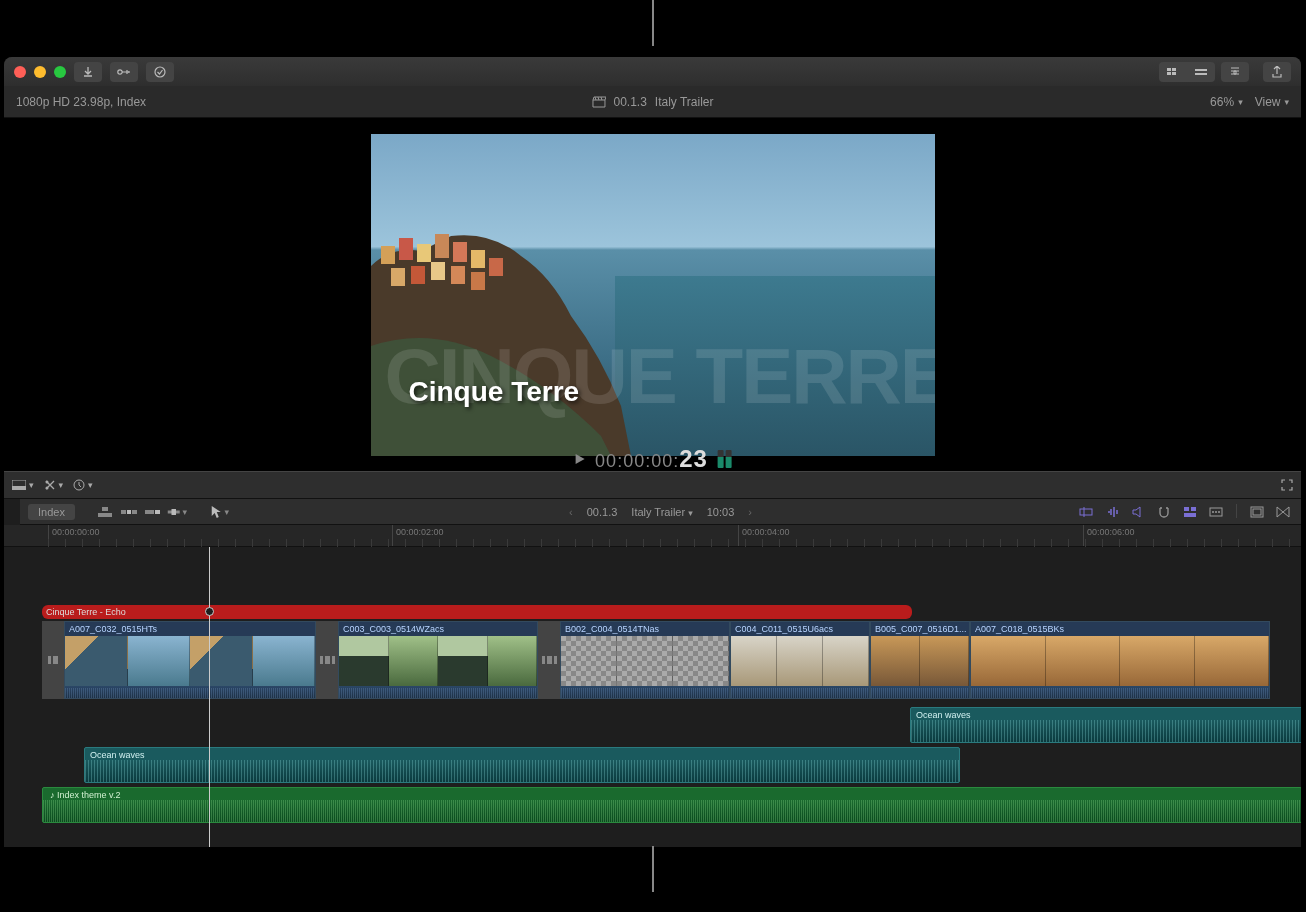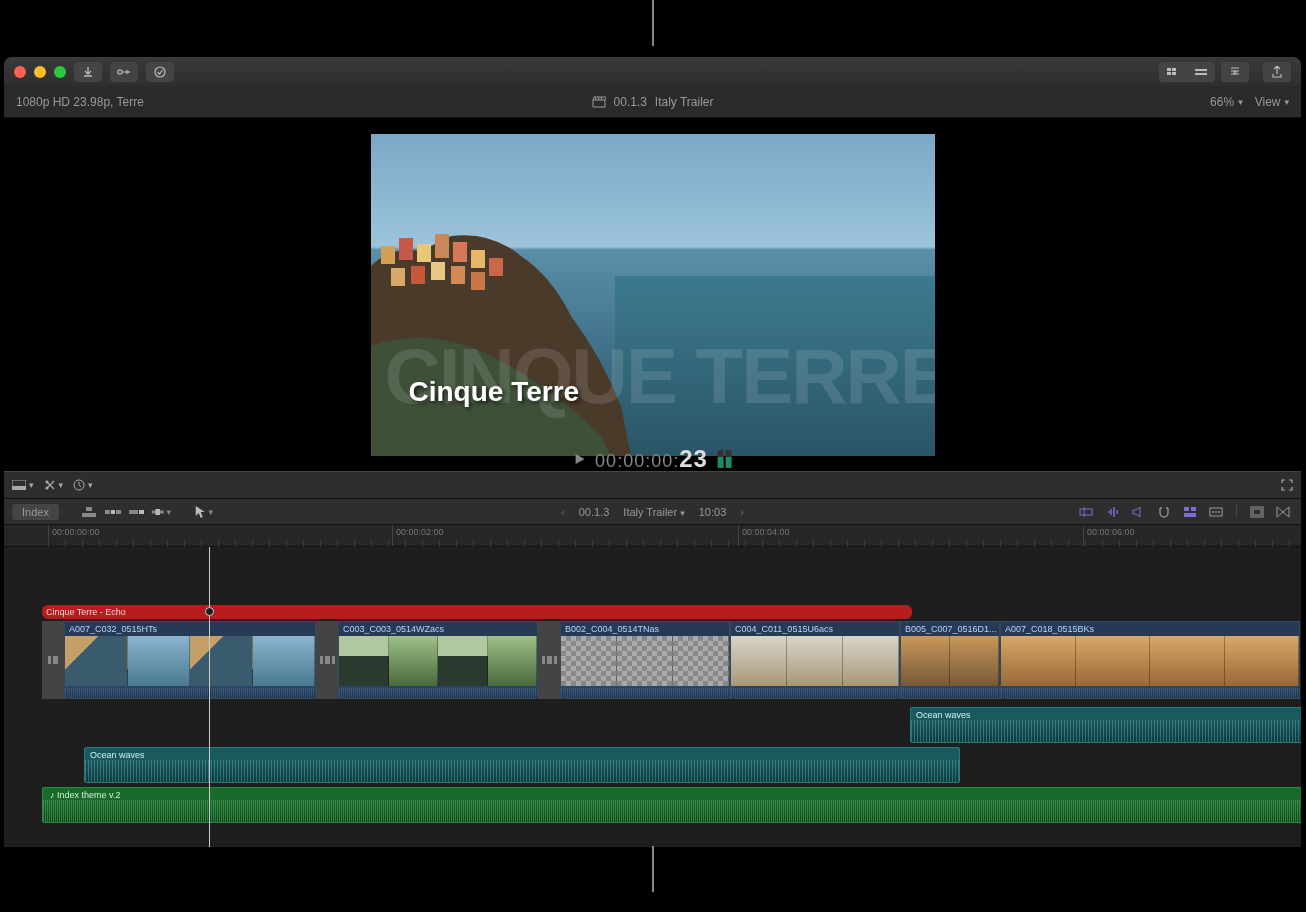--- a/index.html
+++ b/index.html
@@ -30,21 +30,21 @@
   .transport{position:absolute;bottom:-2px;left:50%;transform:translateX(-50%);display:flex;align-items:center;gap:10px;color:#888;}
   .timecode{font-family:monospace;font-size:18px;letter-spacing:1px;}
   .tc-frames{color:#ddd;font-size:24px;font-weight:bold;}
   .meter{display:flex;gap:2px;}
   .meter span{width:6px;height:18px;background:linear-gradient(to top,#1a8a6a 60%,#333 60%);border-radius:1px;}
   
   .toolbar2{height:28px;background:#2e2e2e;display:flex;align-items:center;padding:0 8px;gap:10px;border-top:1px solid #444;border-bottom:1px solid #111;}
   .tool{color:#aaa;font-size:11px;display:flex;align-items:center;gap:3px;}
   .expand{margin-left:auto;}
   
-  .toolbar3{height:26px;background:#2e2e2e;display:flex;align-items:center;padding:0 8px;gap:8px;border-bottom:1px solid #111;font-size:11px;color:#999;position:relative;}
+  .toolbar3{height:26px;background:#2e2e2e;display:flex;align-items:center;padding:0 8px;gap:8px;border-bottom:1px solid #111;font-size:11px;color:#999;position:relative;margin-left:16px;}
   .idx{background:#444;border-radius:3px;padding:2px 10px;}
   .edit-btns{display:flex;gap:4px;margin-left:12px;}
   .eb{width:20px;height:16px;display:flex;align-items:center;justify-content:center;color:#888;}
   .eb svg{width:18px;height:14px;}
   .t3-center{position:absolute;left:50%;transform:translateX(-50%);display:flex;gap:14px;align-items:center;}
   .t3-right{margin-left:auto;display:flex;gap:6px;}
   .t3-right .ic{width:20px;height:16px;color:#7a6fd4;display:flex;align-items:center;justify-content:center;}
   .t3-right .ic.g{color:#999;}
   
   .ruler{height:22px;background:#262626;position:relative;font-size:9px;color:#777;border-bottom:1px solid #111;}
@@ -144,21 +144,21 @@
         </div>
       <div class="tb-btn" style="margin-left:8px">
           <svg width="12" height="12" viewBox="0 0 12 12">
             <path d="M6 8V1M3 3l3-3 3 3M2 8v3h8V8" stroke="#bbb" stroke-width="1.2" fill="none"></path>
           </svg>
         </div>
     </div>
   </div>
 
   <div class="infobar">
-    <span>1080p HD 23.98p, Terre</span>
+    <span>1080p HD 23.98p, Index</span>
     <div class="center">
       <span>
           <svg width="14" height="12" viewBox="0 0 14 12">
             <path d="M1 4h12v7H1zM1 4l1-3h12l-1 3" fill="none" stroke="#999" stroke-width="1"></path>
             <path d="M3 1l1 3M6 1l1 3M9 1l1 3" stroke="#999"></path>
           </svg>
         </span>
       <span>00.1.3</span>
       <span>Italy Trailer</span>
     </div>
@@ -462,21 +462,21 @@
         </div>
       <div class="vclip" style="width:170px">
           <div class="hdr">B002_C004_0514TNas</div>
           <div class="thumbs">
             <div class="thumb check"></div>
             <div class="thumb check"></div>
             <div class="thumb check"></div>
           </div>
           <div class="wave"></div>
         </div>
-      <div class="vclip" style="width:170px">
+      <div class="vclip" style="width:140px">
           <div class="hdr">C004_C011_0515U6acs</div>
           <div class="thumbs">
             <div class="thumb white"></div>
             <div class="thumb white"></div>
             <div class="thumb white"></div>
           </div>
           <div class="wave"></div>
         </div>
       <div class="vclip" style="width:100px">
           <div class="hdr">B005_C007_0516D1...</div>

